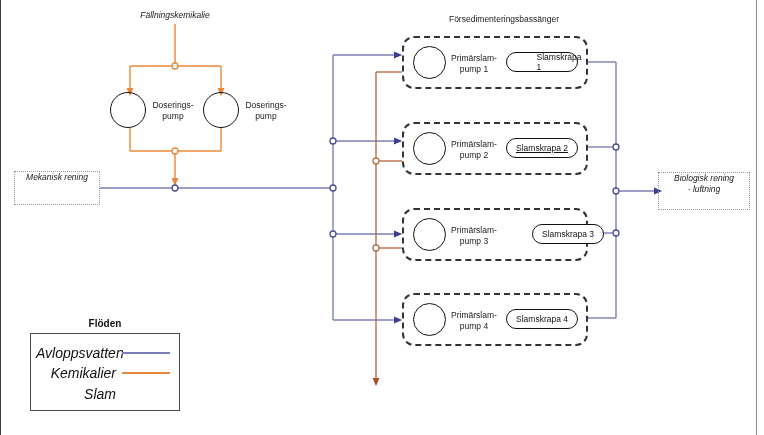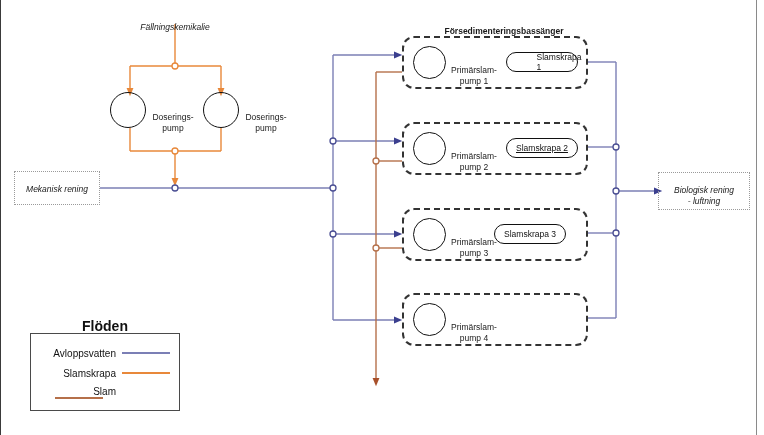--- a/index.html
+++ b/index.html
@@ -35,21 +35,20 @@
     width: 764px; height: 435px;
     overflow: visible;
   }
   .lbl {
     position: absolute;
     font-size: 8.5px;
     color: #1a1a1a;
     line-height: 1.25;
     text-align: center;
     white-space: pre-line;
-    margin-top: 12px;
   }
   .lbl-italic { font-style: italic; }
   .dotbox {
     position: absolute;
     border: 1px dotted #9a9a9a;
     box-sizing: border-box;
     display: flex;
     align-items: flex-start;
     justify-content: center;
   }
@@ -85,37 +84,38 @@
     width: 150px; height: 78px;
     border: 1.6px solid #4a4a4a;
     background: #ffffff;
     box-sizing: border-box;
   }
   #legend-title {
     position: absolute;
     left: 30px; top: 318px;
     width: 150px;
     text-align: center;
-    font-size: 14px;
+    font-size: 10px;
     font-weight: bold;
     color: #111111;
   }
   .legend-row {
     position: absolute;
     display: flex;
     align-items: center;
     height: 14px;
   }
   .legend-label {
     width: 86px;
     text-align: right;
-    font-size: 10px;
+    font-size: 14px;
     color: #111111;
     padding-right: 6px;
     box-sizing: border-box;
+    font-style: italic;
   }
   .legend-swatch {
     width: 48px;
     height: 1.6px;
   }
 </style>
 </head>
 <body>
 
 <div id="canvas">
@@ -195,21 +195,21 @@
   <div class="dotbox" style="left:14px; top:171px; width:86px; height:34px;">
     <div class="lbl lbl-italic" style="width:84px;">Mekanisk rening</div>
   </div>
 
   <div class="dotbox" style="left:658px; top:172px; width:92px; height:38px;">
     <div class="lbl lbl-italic" style="width:90px;">Biologisk rening
 - luftning</div>
   </div>
 
 
-  <div class="lbl" style="left:416px; top:14px; width:176px;font-weight:bold;">Försedimenteringsbassänger</div>
+  <div class="lbl" style="left:416px; top:14px; width:176px;">Försedimenteringsbassänger</div>
 
   <div class="dashbox" style="left:402px; top:36px; width:186px; height:53px;"></div>
   <div class="pumpcircle" style="left:413px; top:46px; width:33px; height:33px;"></div>
   <div class="lbl" style="left:443px; top:53px; width:62px;">Primärslam-
 pump 1</div>
   <div class="pill" style="left:506px; top:52px; width:72px; height:20px;padding-left:34px;">
     <span>Slamskrapa 1</span>
   </div>
 
   <div class="dashbox" style="left:402px; top:122px; width:186px; height:53px;"></div>
@@ -217,39 +217,42 @@
   <div class="lbl" style="left:443px; top:139px; width:62px;">Primärslam-
 pump 2</div>
   <div class="pill" style="left:506px; top:138px; width:72px; height:20px;text-decoration:underline;">
     <span>Slamskrapa 2</span>
   </div>
 
   <div class="dashbox" style="left:402px; top:208px; width:186px; height:53px;"></div>
   <div class="pumpcircle" style="left:413px; top:218px; width:33px; height:33px;"></div>
   <div class="lbl" style="left:443px; top:225px; width:62px;">Primärslam-
 pump 3</div>
-  <div class="pill" style="left:494px; top:224px; width:72px; height:20px;">
+  <div class="pill" style="left:532px; top:224px; width:72px; height:20px;">
     <span>Slamskrapa 3</span>
   </div>
 
   <div class="dashbox" style="left:402px; top:293px; width:186px; height:53px;"></div>
   <div class="pumpcircle" style="left:413px; top:303px; width:33px; height:33px;"></div>
   <div class="lbl" style="left:443px; top:310px; width:62px;">Primärslam-
 pump 4</div>
+  <div class="pill" style="left:506px; top:309px; width:72px; height:20px;">
+    <span>Slamskrapa 4</span>
+  </div>
 
   <div id="legend-title">Flöden</div>
   <div id="legend-box"></div>
 
   <div class="legend-row" style="left:36px; top:346px;">
     <div class="legend-label">Avloppsvatten</div>
     <div class="legend-swatch" style="background:#7b7fb5;"></div>
   </div>
 
   <div class="legend-row" style="left:36px; top:366px;">
-    <div class="legend-label">Slamskrapa</div>
+    <div class="legend-label">Kemikalier</div>
     <div class="legend-swatch" style="background:#e8883a;"></div>
   </div>
 
   <div class="legend-row" style="left:36px; top:386px;flex-direction:column;">
     <div class="legend-label">Slam</div>
     <div class="legend-swatch" style="background:#b5704a;"></div>
   </div>
 
 </div>
 

